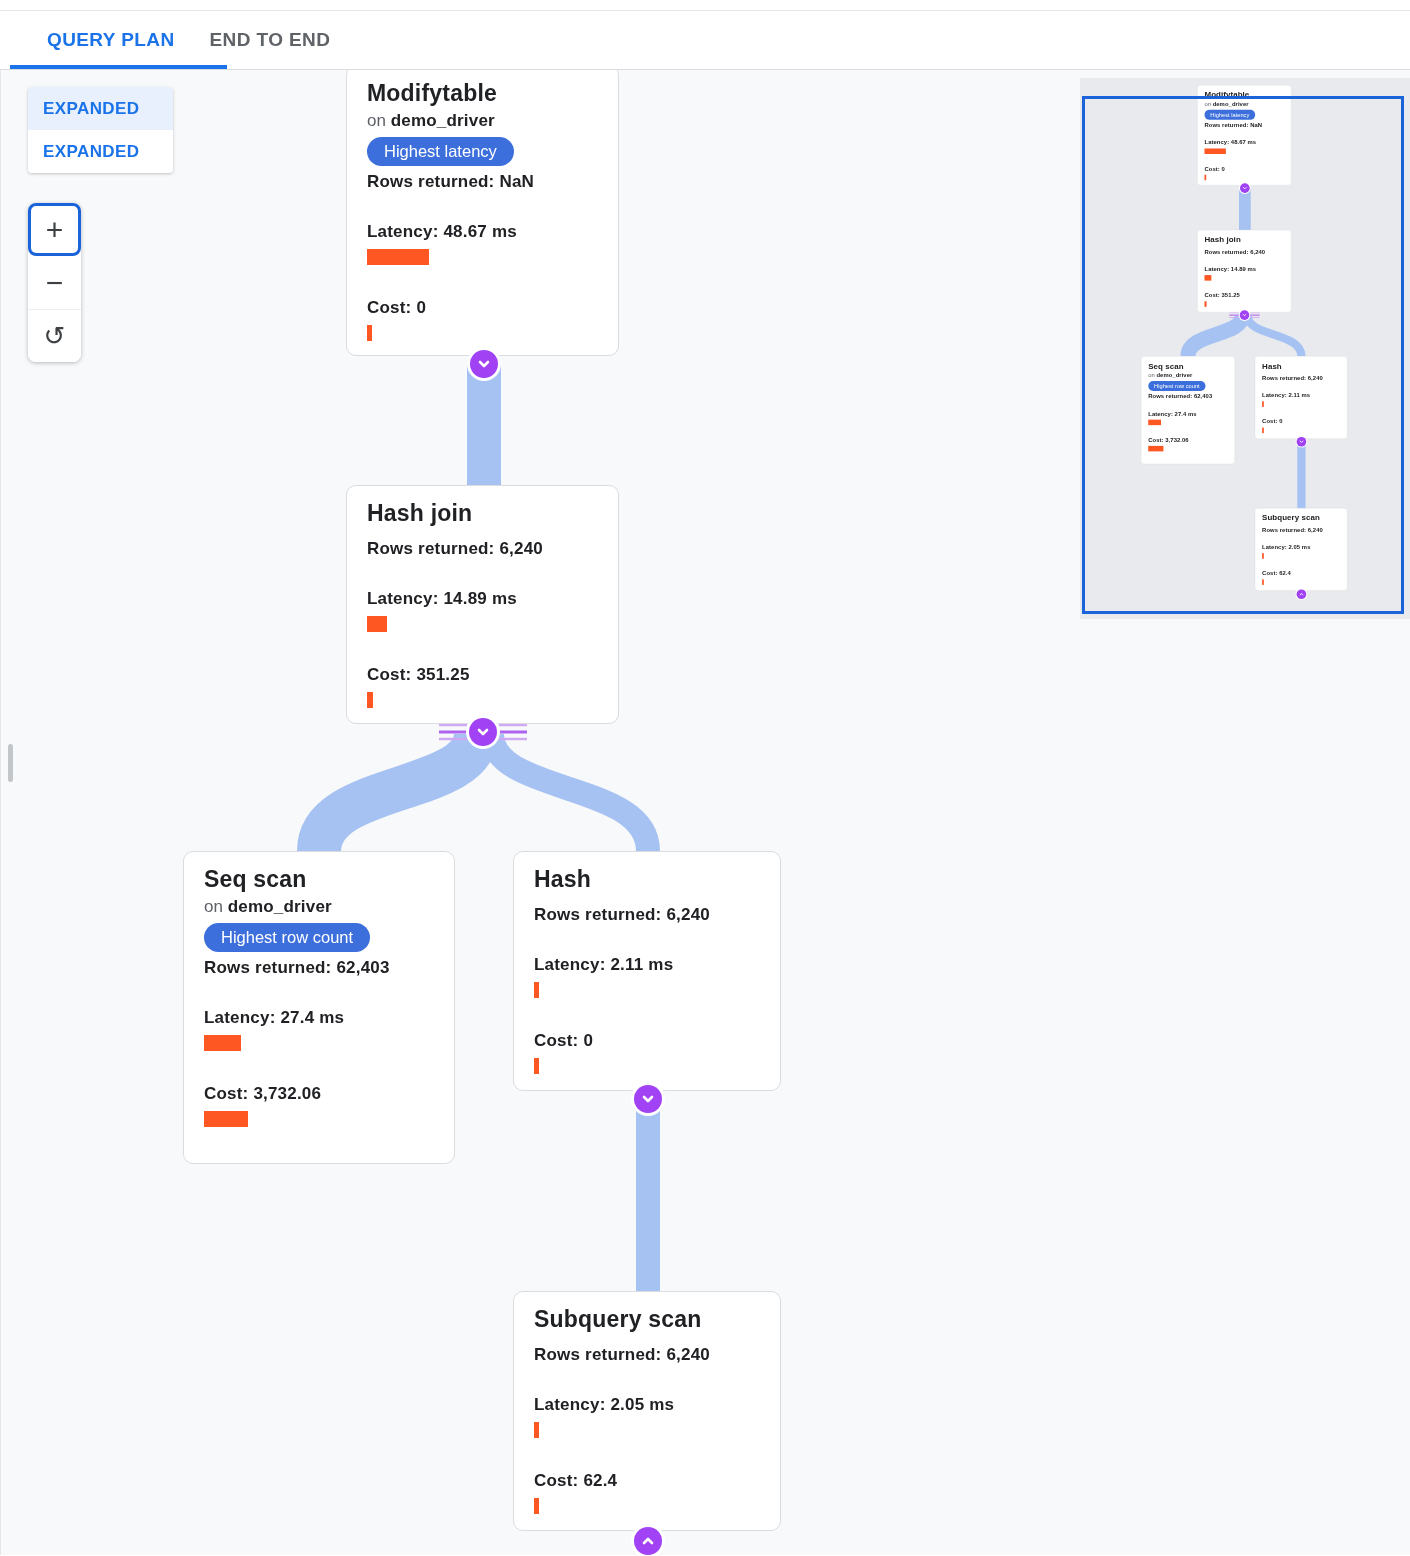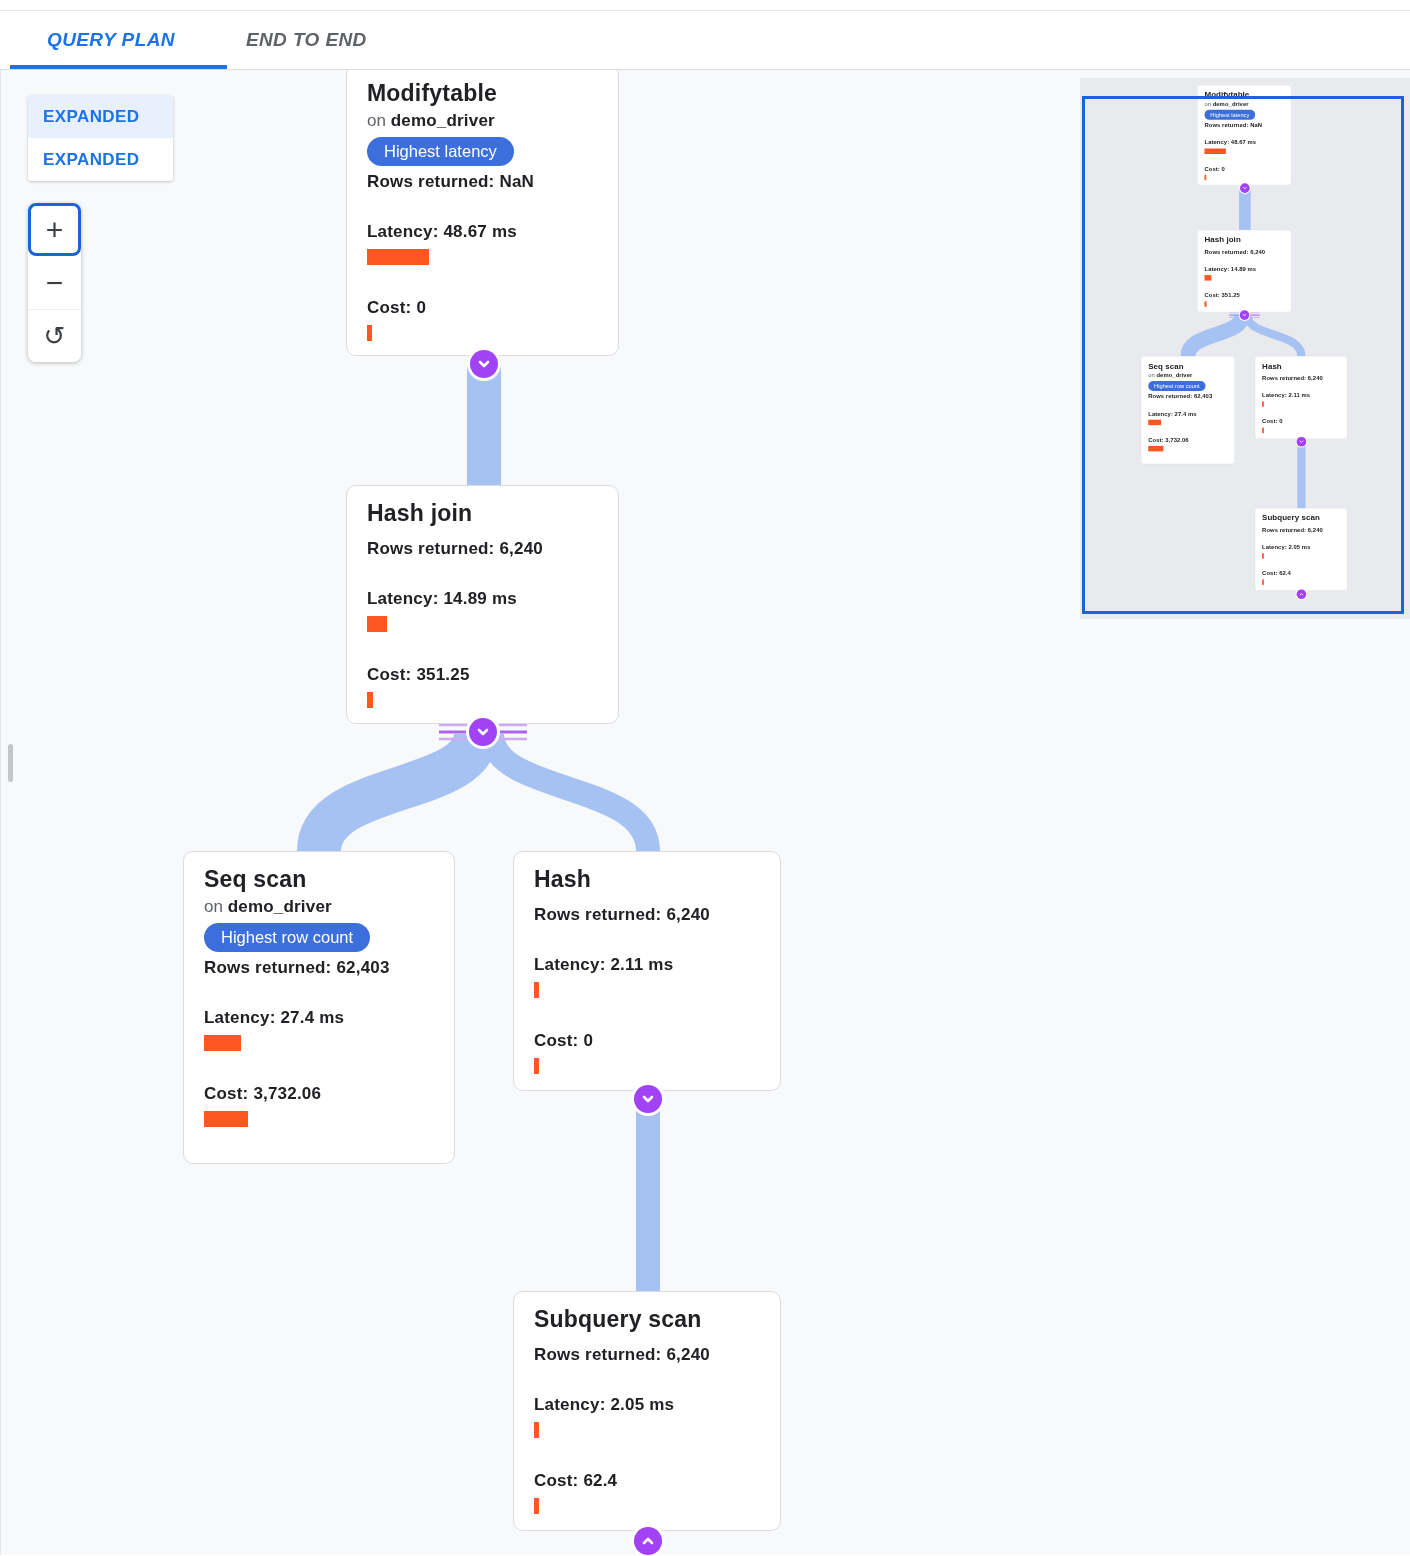--- a/index.html
+++ b/index.html
@@ -1,28 +1,28 @@
 <!DOCTYPE html>
 <html><head>
 <meta charset="utf-8">
 <style>
   * { margin:0; padding:0; box-sizing:border-box; }
   html,body { width:1410px; height:1556px; background:#fff; font-family:"Liberation Sans", sans-serif; color:#202124; overflow:hidden; }
 
   .topbar { height:11px; background:#fff; border-bottom:1px solid #e4e6e8; }
   .tabbar { height:59px; background:#fff; border-bottom:1px solid #dadce0; position:relative; display:flex; align-items:center; }
-  .tab { font-size:19px; font-weight:700; letter-spacing:.4px; cursor:pointer;font-style:italic; }
+  .tab { font-size:19px; font-weight:700; letter-spacing:.4px; cursor:pointer; }
   .tab-active { color:#1a73e8; margin-left:47px; }
-  .tab-inactive { color:#5f6368; margin-left:71px; }
+  .tab-inactive { color:#5f6368; margin-left:35px; }
   .tab-underline { position:absolute; left:10px; bottom:0; width:217px; height:4px; background:#1a73e8; }
 
   .canvas { position:relative; width:1410px; height:1485px; background:#f8f9fa; border-left:1px solid #e4e6e8; overflow:hidden; }
 
   
-  .view-toggle { position:absolute; left:27px; top:25px; width:145px; background:#fff; border-radius:4px; box-shadow:0 1px 3px rgba(60,64,67,.3); overflow:hidden; z-index:5; }
+  .view-toggle { position:absolute; left:27px; top:17px; width:145px; background:#fff; border-radius:4px; box-shadow:0 1px 3px rgba(60,64,67,.3); overflow:hidden; z-index:5; }
   .view-btn { height:43px; display:flex; align-items:center; padding-left:15px; font-size:17px; font-weight:700; letter-spacing:.4px; color:#1a73e8; cursor:pointer; background:#fff; }
   .view-btn.selected { background:#e8f0fe; }
 
   .zoom-box { position:absolute; left:27px; top:133px; width:53px; background:#fff; border-radius:8px; box-shadow:0 1px 4px rgba(60,64,67,.35); z-index:5; }
   .zoom-btn { height:53px; display:flex; align-items:center; justify-content:center; font-size:30px; color:#3c4043; cursor:pointer; background:#fff; }
   .zoom-in { border:3px solid #1b63d8; border-radius:8px; }
   .zoom-reset { border-top:1px solid #eceff1; border-radius:0 0 8px 8px; font-family:"DejaVu Sans", sans-serif; font-size:26px; }
 
   .scroll-thumb { position:absolute; left:7px; top:674px; width:5px; height:38px; border-radius:3px; background:#c3c6c9; z-index:5; }
 

